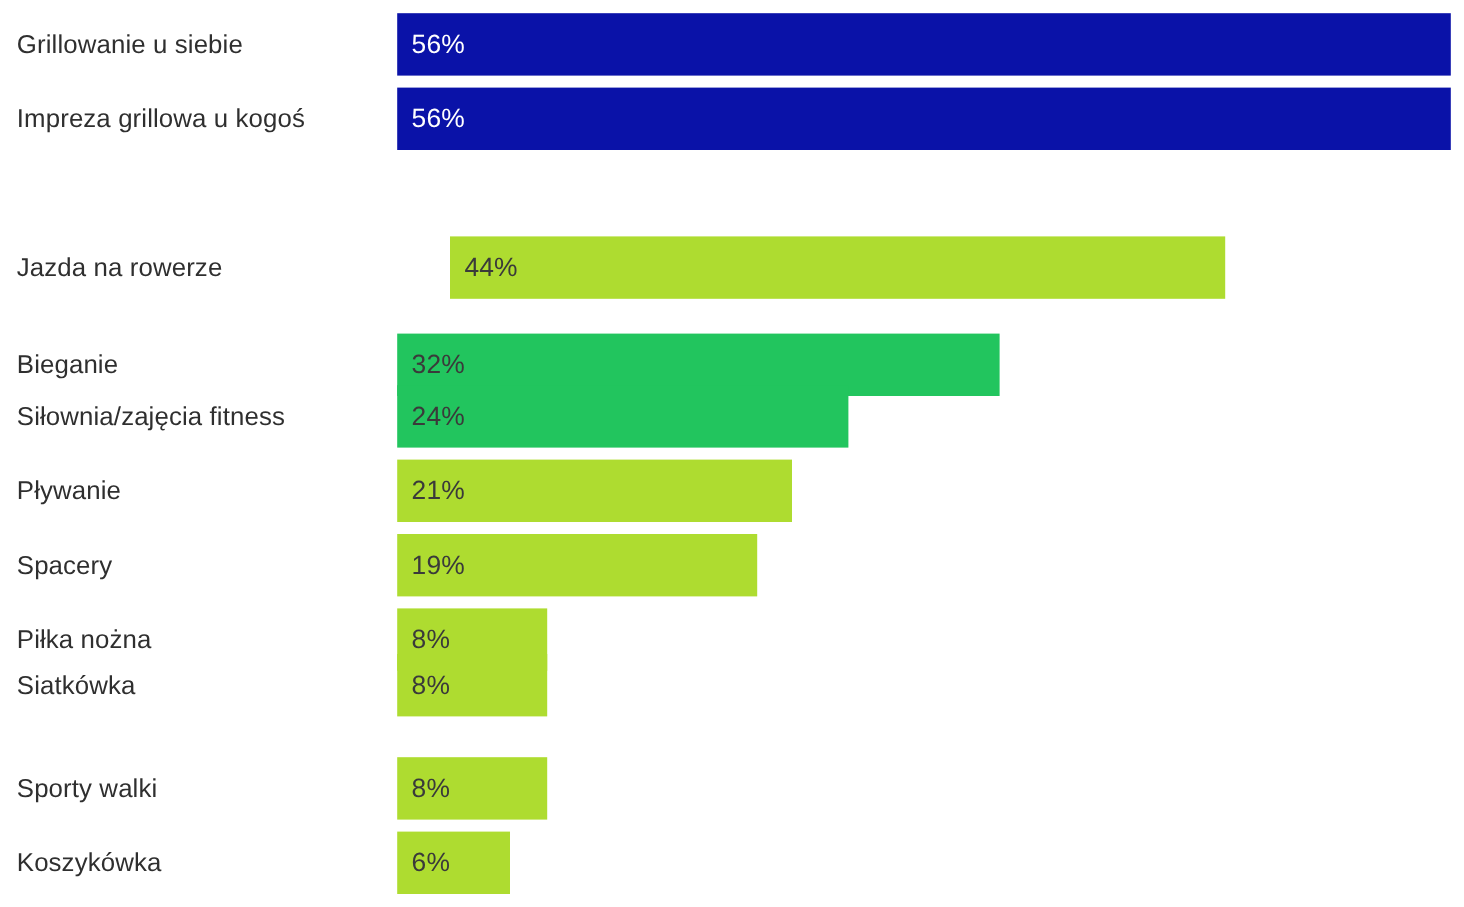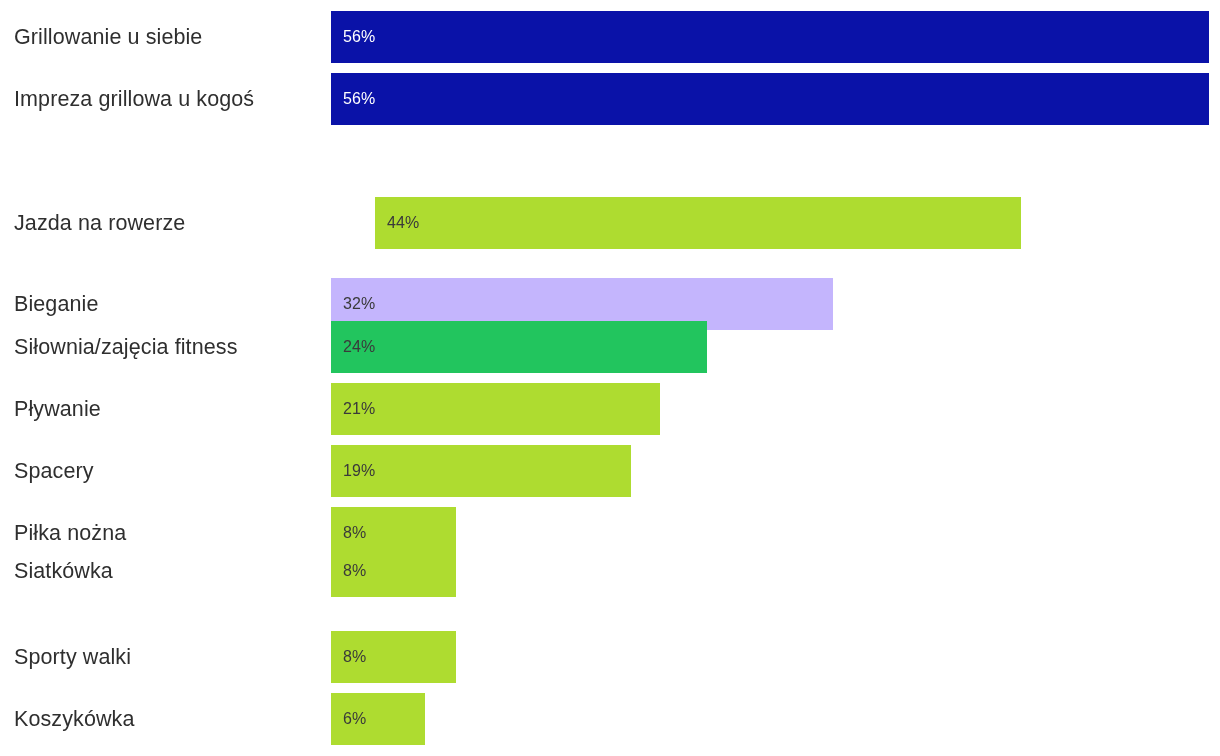--- a/index.html
+++ b/index.html
@@ -55,21 +55,21 @@
     height: 52px;
     box-sizing: border-box;
   }
 
   .bar-value {
     position: absolute;
     left: 12px;
     top: 0;
     height: 52px;
     line-height: 52px;
-    font-size: 16px;
+    font-size: 22px;
     white-space: nowrap;
     letter-spacing: 0.1px;
   }
 
   .group-blue .bar-fill { background: #0A12A8; }
   .group-blue .bar-value { color: #ffffff; }
 
   .group-green .bar-fill { background: #AEDC30; }
   .group-green .bar-value { color: #3a3a3a; }
 </style>
@@ -97,21 +97,21 @@
       <div class="row-label">Jazda na rowerze</div>
       <div class="bar-track" style="width: 690px;">
         <div class="bar-fill" style="background: rgb(174, 220, 48); margin-left: 44px;">
           <span class="bar-value" style="color: rgb(58, 58, 58);">44%</span>
         </div>
       </div>
     </div>
     <div class="bar-row group-green" style="top: 259px; margin-top: 19px;">
       <div class="row-label">Bieganie</div>
       <div class="bar-track" style="width: 502px;">
-        <div class="bar-fill" style="background: #c4b5fd;">
+        <div class="bar-fill" style="background: #22c55e;">
           <span class="bar-value" style="color: rgb(58, 58, 58);">32%</span>
         </div>
       </div>
     </div>
     <div class="bar-row group-green" style="top: 321px;">
       <div class="row-label">Siłownia/zajęcia fitness</div>
       <div class="bar-track" style="width: 376px;">
         <div class="bar-fill" style="background: #22c55e;">
           <span class="bar-value" style="color: rgb(58, 58, 58);">24%</span>
         </div>

